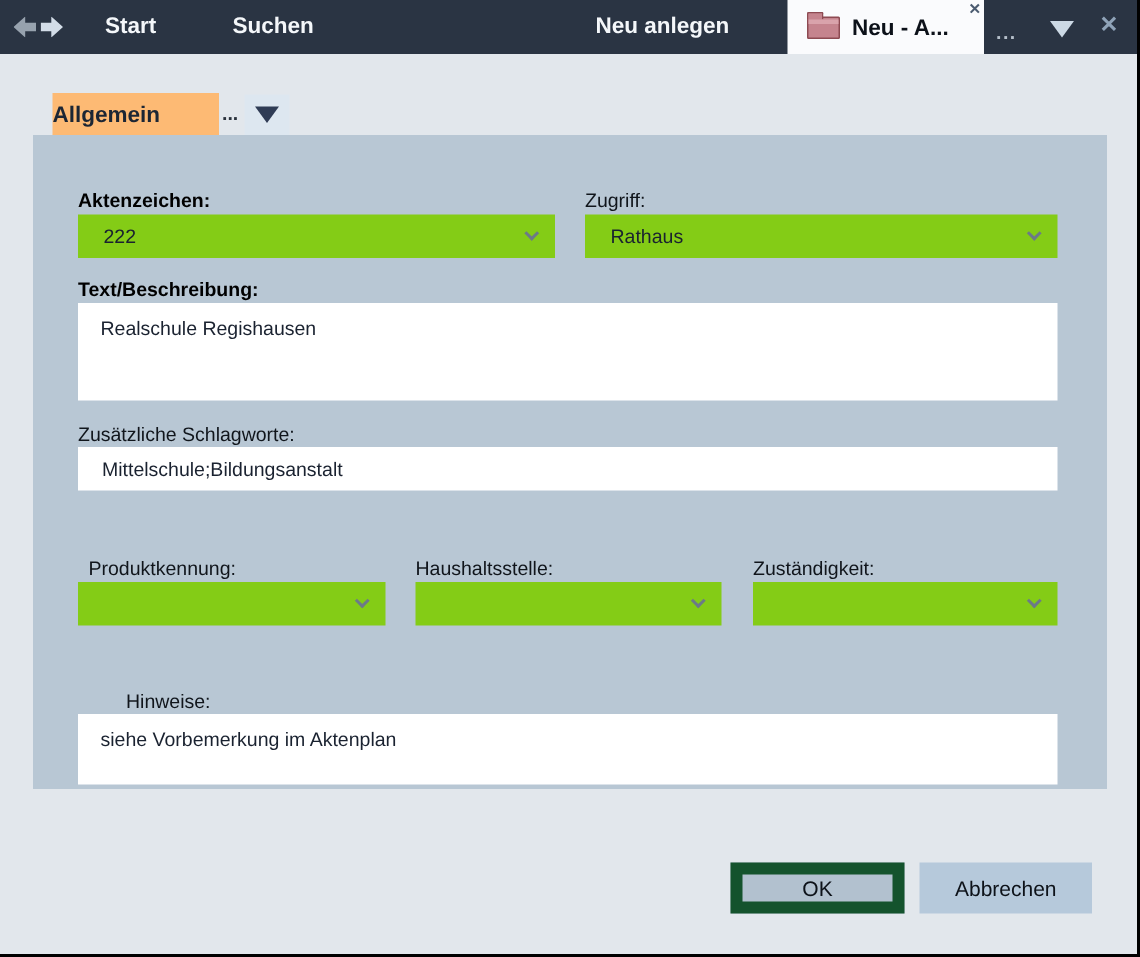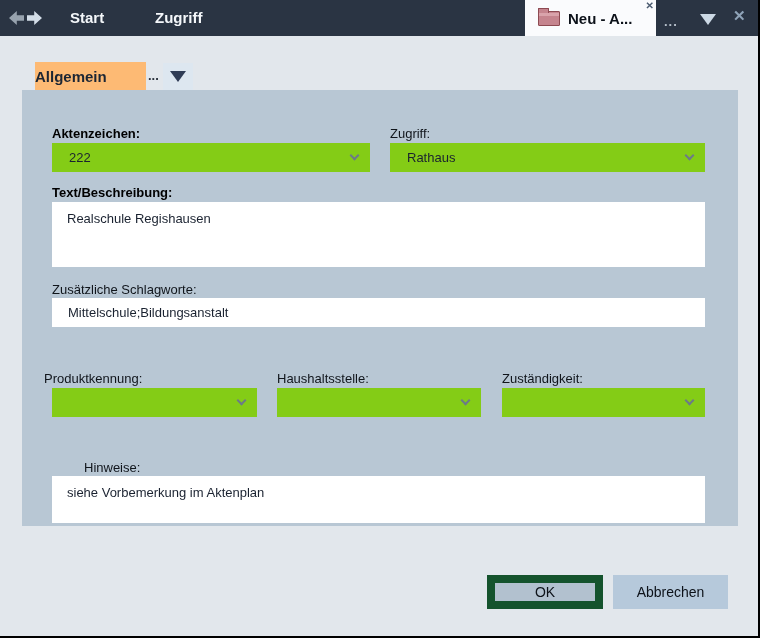--- a/index.html
+++ b/index.html
@@ -73,41 +73,42 @@
 
   
   #lbl-akt   { left:30px;  top:36px; }
   #cb-akt    { left:30px;  top:53px;  width:318px; height:29px; }
   #lbl-zug   { left:368px; top:36px; }
   #cb-zug    { left:368px; top:53px;  width:315px; height:29px; }
   #lbl-besch { left:30px;  top:95px; }
   #ta-besch  { left:30px;  top:112px; width:653px; height:65px; }
   #lbl-schl  { left:30px;  top:192px; }
   #in-schl   { left:30px;  top:208px; width:653px; height:29px; }
-  #lbl-prod  { left:22px;  top:281px; }
+  #lbl-prod  { left:37px;  top:281px; }
   #cb-prod   { left:30px;  top:298px; width:205px; height:29px; }
   #lbl-haus  { left:255px; top:281px; }
   #cb-haus   { left:255px; top:298px; width:204px; height:29px; }
   #lbl-zust  { left:480px; top:281px; }
   #cb-zust   { left:480px; top:298px; width:203px; height:29px; }
   #lbl-hin   { left:30px;  top:370px;margin-left:32px; }
   #ta-hin    { left:30px;  top:386px; width:653px; height:47px; }
 </style>
 </head>
 <body>
 
 <div id="window">
 
   <div class="topbar">
     <div class="nav-arrows">
       <span class="arr arr-left"></span>
       <span class="arr arr-right"></span>
     </div>
     <span class="nav-tab" style="left:70px;text-align:center;">Start</span>
-    <span class="nav-tab" style="left:155px;">Zugriff</span>
+    <span class="nav-tab" style="left:155px;">Suchen</span>
+    <span class="nav-tab" style="left:397px;">Neu anlegen</span>
 
     <div class="active-doc-tab">
       <span class="folder"></span>
       <span class="label">Neu - A...</span>
       <span class="tab-close">✕</span>
     </div>
 
     <span class="overflow-dots">...</span>
     <span class="topbar-tri"></span>
     <span class="topbar-close">✕</span>

